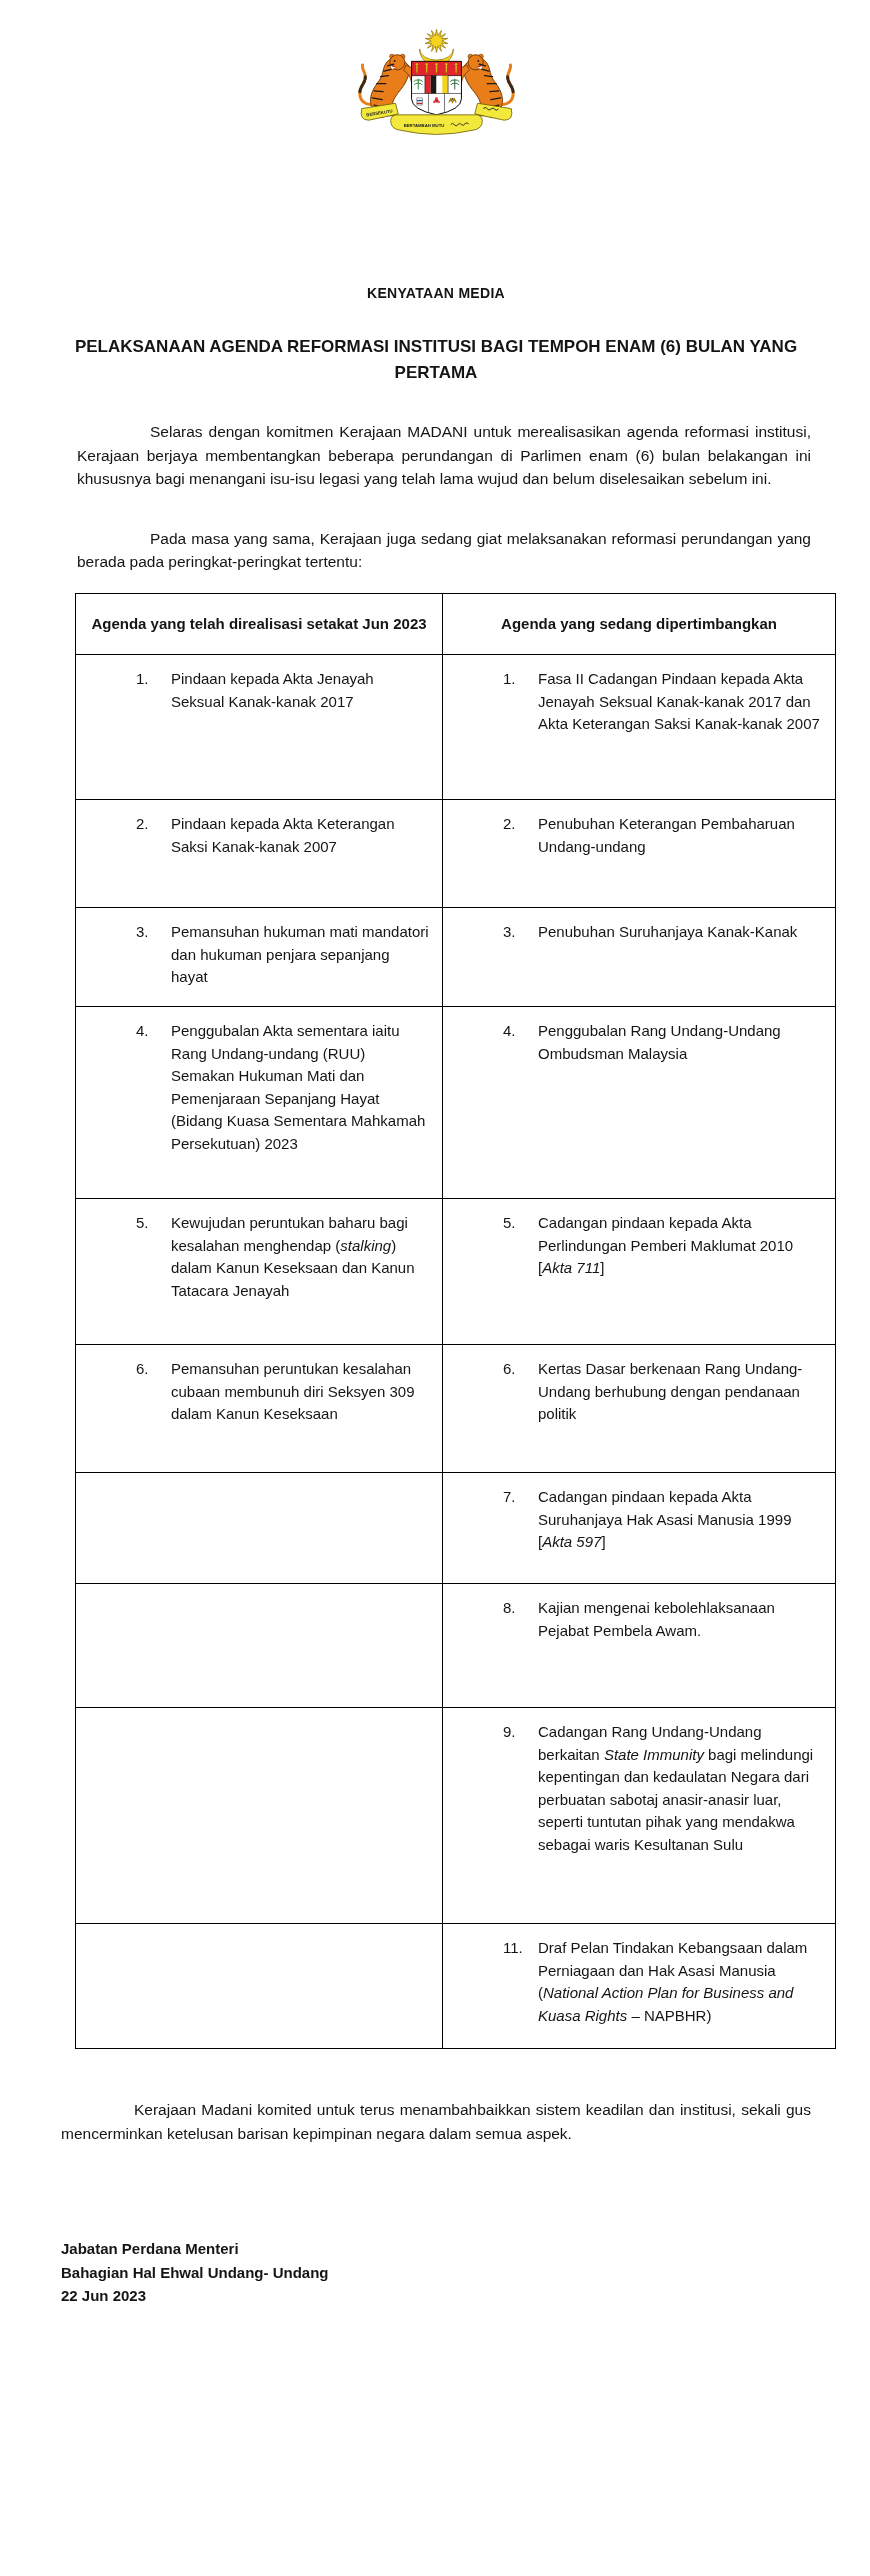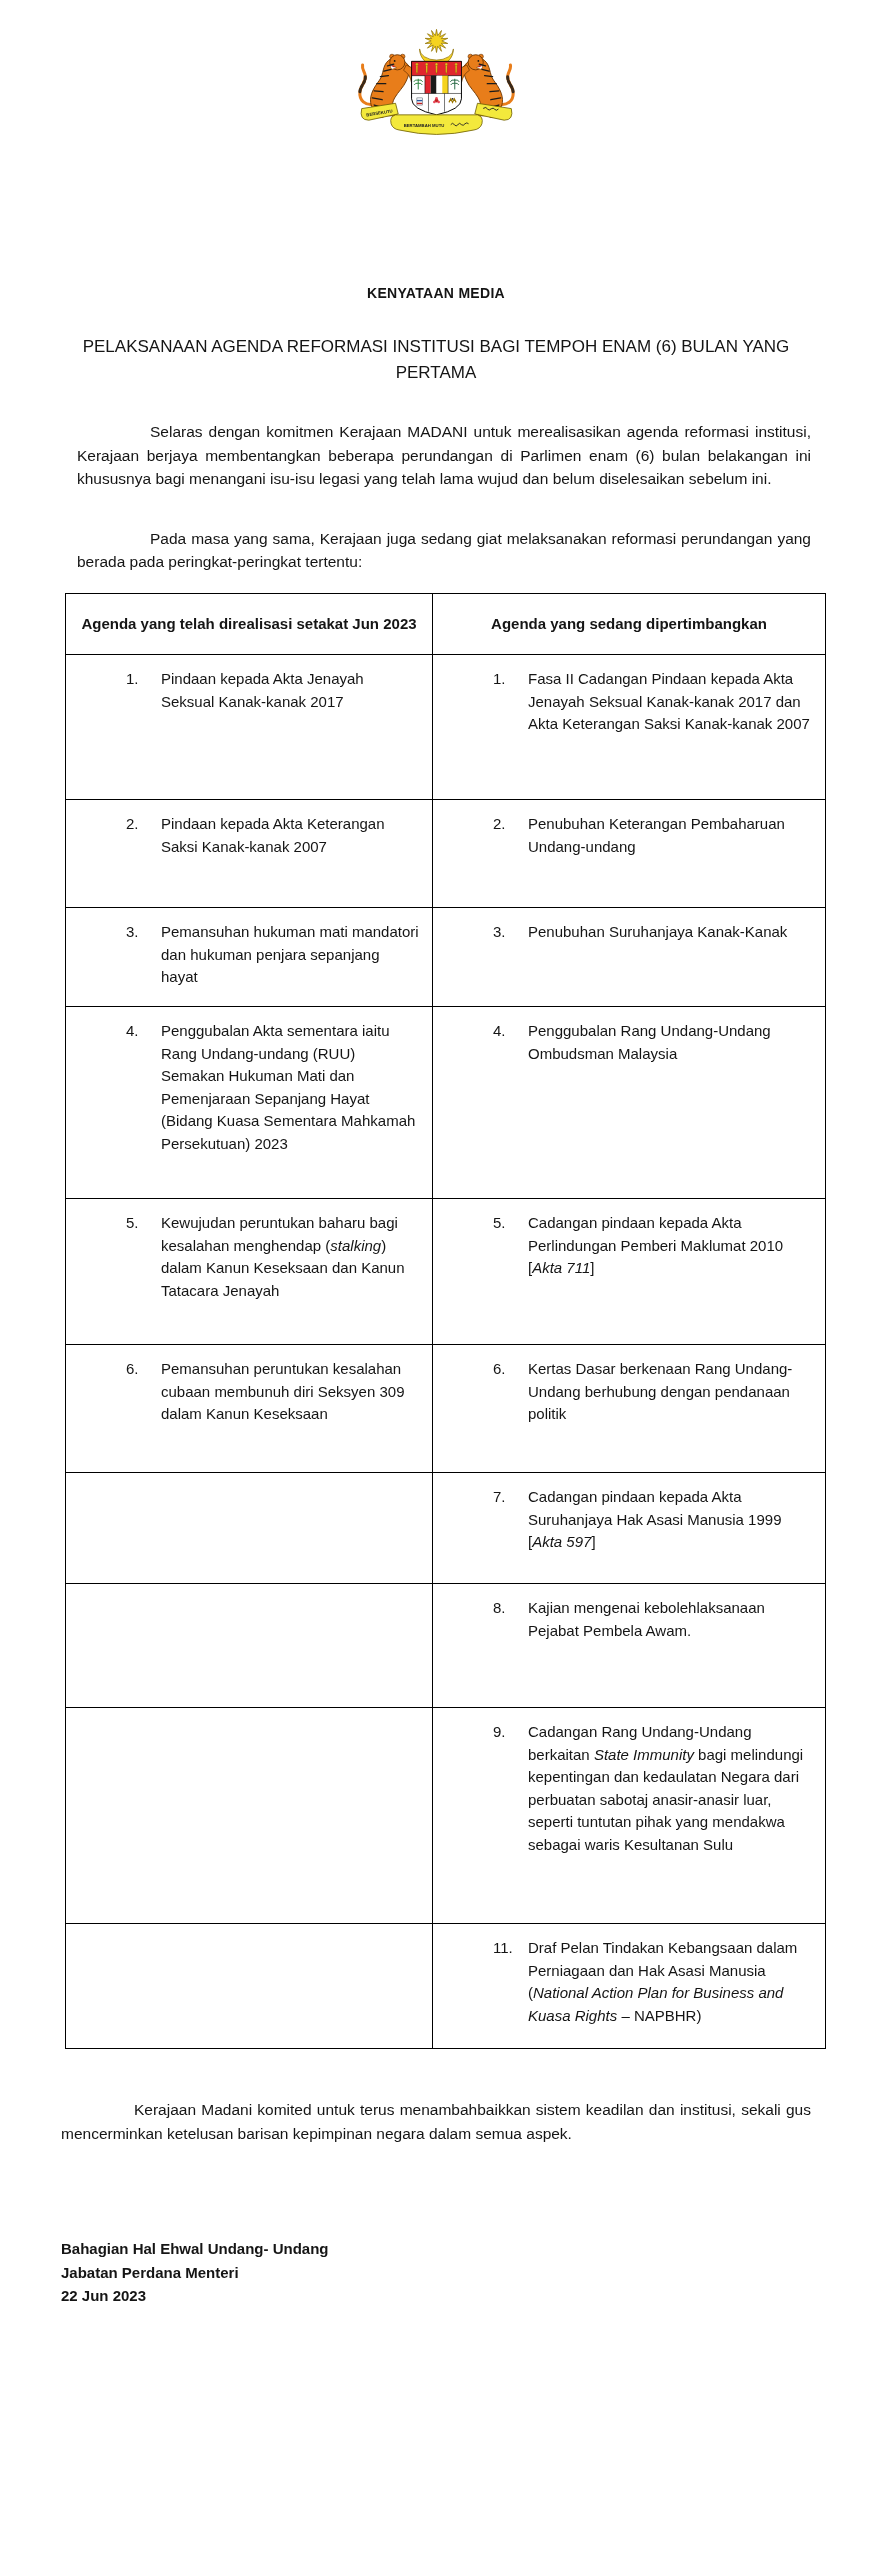--- a/index.html
+++ b/index.html
@@ -7,31 +7,31 @@
     position:relative; width:871px; height:2576px; background:#ffffff;
     font-family:"Liberation Sans", sans-serif; color:#151515; overflow:hidden;
   }
   .content { padding:23.5px 60px 0 61px; }
   .crest-wrap { text-align:center; height:114px; margin-bottom:144px; }
   .doc-title {
     text-align:center; font-weight:bold; font-size:14px; line-height:22.5px;
     letter-spacing:0.3px; margin:0 0 30px 0;
   }
   .doc-subtitle {
-    text-align:center; font-weight:normal; font-size:17px; line-height:26px;
+    text-align:center; font-weight:bold; font-size:17px; line-height:26px;
     margin:0 0 34px 0;
   }
   .para {
     font-size:15.5px; line-height:23.5px; text-align:justify;
     text-indent:73px; margin:0 0 36px 16px;
   }
   .para.closing { margin:49px 0 0 0; }
   table.doc-table {
     border-collapse:collapse; table-layout:fixed;
-    width:713px; margin-left:4px; margin-top:19px;
+    width:713px; margin-left:14px; margin-top:19px;
   }
   .doc-table th, .doc-table td { border:1.9px solid #000; }
   .doc-table th {
     width:340px; height:57px; font-size:15px; font-weight:bold;
     line-height:23.5px; text-align:center; vertical-align:middle; padding:1.9px 13px;
   }
   .doc-table th.col-right { width:366px; }
   .doc-table td { vertical-align:top; padding:13px 0 7.5px 0; }
   .doc-table tbody tr:nth-child(1)  { height:145px; }
   .doc-table tbody tr:nth-child(2)  { height:108px; }
@@ -285,20 +285,20 @@
                 <span class="txt">Draf Pelan Tindakan Kebangsaan dalam Perniagaan dan Hak Asasi Manusia (<i>National Action Plan for Business and Kuasa Rights</i> – NAPBHR)</span>
               </div>
             </td>
           </tr>
         </tbody>
     </table>
 
     <p class="para closing">Kerajaan Madani komited untuk terus menambahbaikkan sistem keadilan dan institusi, sekali gus mencerminkan ketelusan barisan kepimpinan negara dalam semua aspek.</p>
 
     <div class="footer">
+      <div>Jabatan Perdana Menteri</div>
       <div>Bahagian Hal Ehwal Undang- Undang</div>
-      <div>Jabatan Perdana Menteri</div>
       <div>22 Jun 2023</div>
     </div>
 
   </div>
 </div>
 
 
 </body></html>

